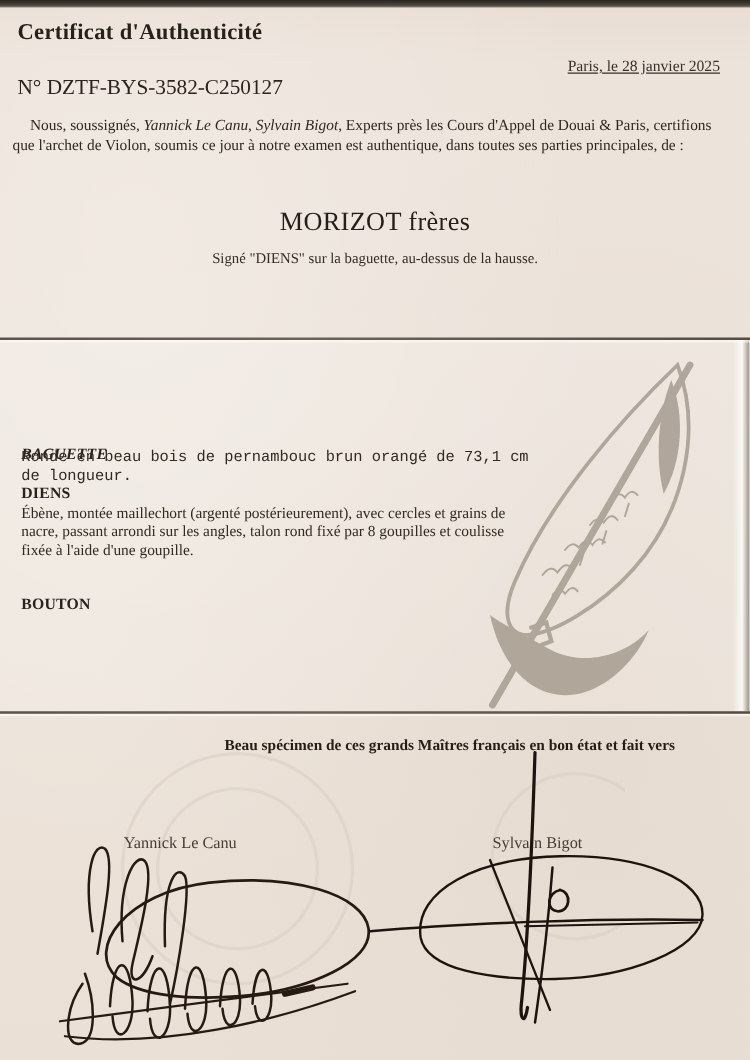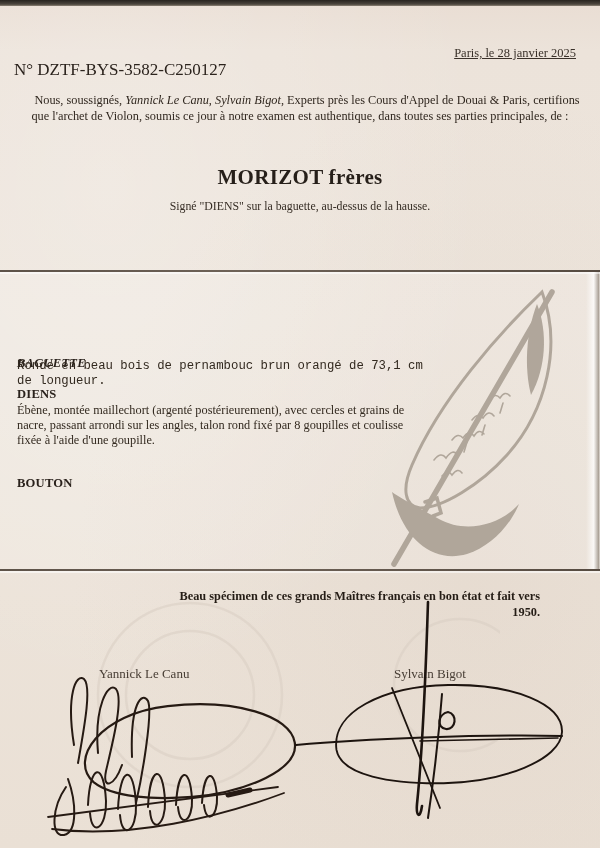--- a/index.html
+++ b/index.html
@@ -22,24 +22,24 @@
   .seam{left:0;width:600px;height:2px;
     background:linear-gradient(90deg,#5d5248,#6e6257 40%,#564b41);
     box-shadow:0 2px 0 rgba(255,255,255,.55);}
   .seam1{top:270px;}
   .seam2{top:569px;}
 
   .title{left:14px;top:15px;font-size:18px;font-weight:bold;letter-spacing:.3px;color:#28211b;}
   .certno{left:14px;top:60px;font-size:17px;font-weight:normal;color:#2b231d;}
   .date{right:24px;top:46px;font-size:12.5px;text-decoration:underline;color:#3a312a;}
 
-  .intro{left:10px;top:93px;width:580px;font-size:12.3px;line-height:1.28;text-indent:14px;color:#30271f;text-align:center;}
+  .intro{left:10px;top:93px;width:580px;font-size:12.3px;line-height:1.28;text-indent:14px;color:#30271f;}
   .intro i{font-style:italic;}
 
-  .maker{left:0;top:165px;width:600px;text-align:center;font-size:21px;font-weight:bold;letter-spacing:.3px;color:#261f19;}
+  .maker{left:0;top:165px;width:600px;text-align:center;font-size:21px;font-weight:normal;letter-spacing:.3px;color:#261f19;}
   .brandnote{left:0;top:199px;width:600px;text-align:center;font-size:11.8px;color:#352c24;}
 
   .sec-h{left:17px;font-size:12.6px;font-weight:bold;letter-spacing:.2px;color:#2a221c;}
   .sec-b{left:17px;font-size:12.3px;line-height:1.24;color:#32291f;}
   .h1p{top:356px;font-style:italic;} .b1p{top:359px;width:420px;font-family:Liberation Mono, monospace;}
   .h2p{top:387px;} .b2p{top:403px;width:396px;}
   .h3p{top:476px;} .b3p{top:470px;width:430px;}
 
   .concl{left:60px;top:589px;width:480px;text-align:right;font-size:12.3px;font-weight:bold;line-height:1.28;color:#251d16;}
 
@@ -61,20 +61,21 @@
   <div class="abs seam seam2"></div>
 
   <svg class="abs" style="left:70px;top:580px;" width="430" height="230" viewBox="0 0 430 230">
     <g fill="none" stroke="#d9cec2" stroke-opacity="0.55" stroke-width="2.5">
       <circle cx="120" cy="115" r="92"></circle>
       <circle cx="120" cy="115" r="64"></circle>
       <circle cx="390" cy="105" r="66"></circle>
     </g>
   </svg>
 
+  <div class="abs title">Certificat d'Authenticité</div>
   <div class="abs certno">N° DZTF-BYS-3582-C250127</div>
   <div class="abs date">Paris, le 28 janvier 2025</div>
 
   <div class="abs intro"><span>Nous, soussignés, </span><i>Yannick Le Canu</i><span>, </span><i>Sylvain Bigot</i><span>, Experts près les Cours d'Appel de Douai &amp; Paris, certifions que l'archet de Violon, soumis ce jour à notre examen est authentique, dans toutes ses parties principales, de :</span></div>
 
   <div class="abs maker">MORIZOT frères</div>
   <div class="abs brandnote">Signé "DIENS" sur la baguette, au-dessus de la hausse.</div>
 
   <svg class="abs" style="left:372px;top:280px;opacity:.88;" width="202" height="292" viewBox="0 0 202 292">
     <g stroke="#a89e92" fill="none" stroke-linecap="round">
@@ -101,21 +102,20 @@
   </svg>
 
   <div class="abs sec-h h1p">BAGUETTE</div>
   <div class="abs sec-b b1p">Ronde en beau bois de pernambouc brun orangé de 73,1 cm de longueur.</div>
   <div class="abs sec-h h2p">DIENS</div>
   <div class="abs sec-b b2p">Ébène, montée maillechort (argenté postérieurement), avec cercles et grains de nacre, passant arrondi sur les angles, talon rond fixé par 8 goupilles et coulisse fixée à l'aide d'une goupille.</div>
   <div class="abs sec-h h3p">BOUTON</div>
 
   <div class="abs concl">
     <div>Beau spécimen de ces grands Maîtres français en bon état et fait vers</div>
-    <div>1950.</div>
   </div>
 
   <div class="abs signame signame-left">Yannick Le Canu</div>
   <div class="abs signame signame-right">Sylvain Bigot</div>
 
   <svg class="abs" style="left:40px;top:645px;" width="280" height="198" viewBox="0 0 280 198">
     <g fill="none" stroke="#261a13" stroke-linecap="round">
 
       <path d="M 52,132 C 28,108 62,64 130,60 C 198,56 252,76 255,103 C 258,130 205,150 150,152 C 110,153 70,148 52,132 Z" stroke-width="2.2" transform="rotate(-3 150 105)"></path>
 

